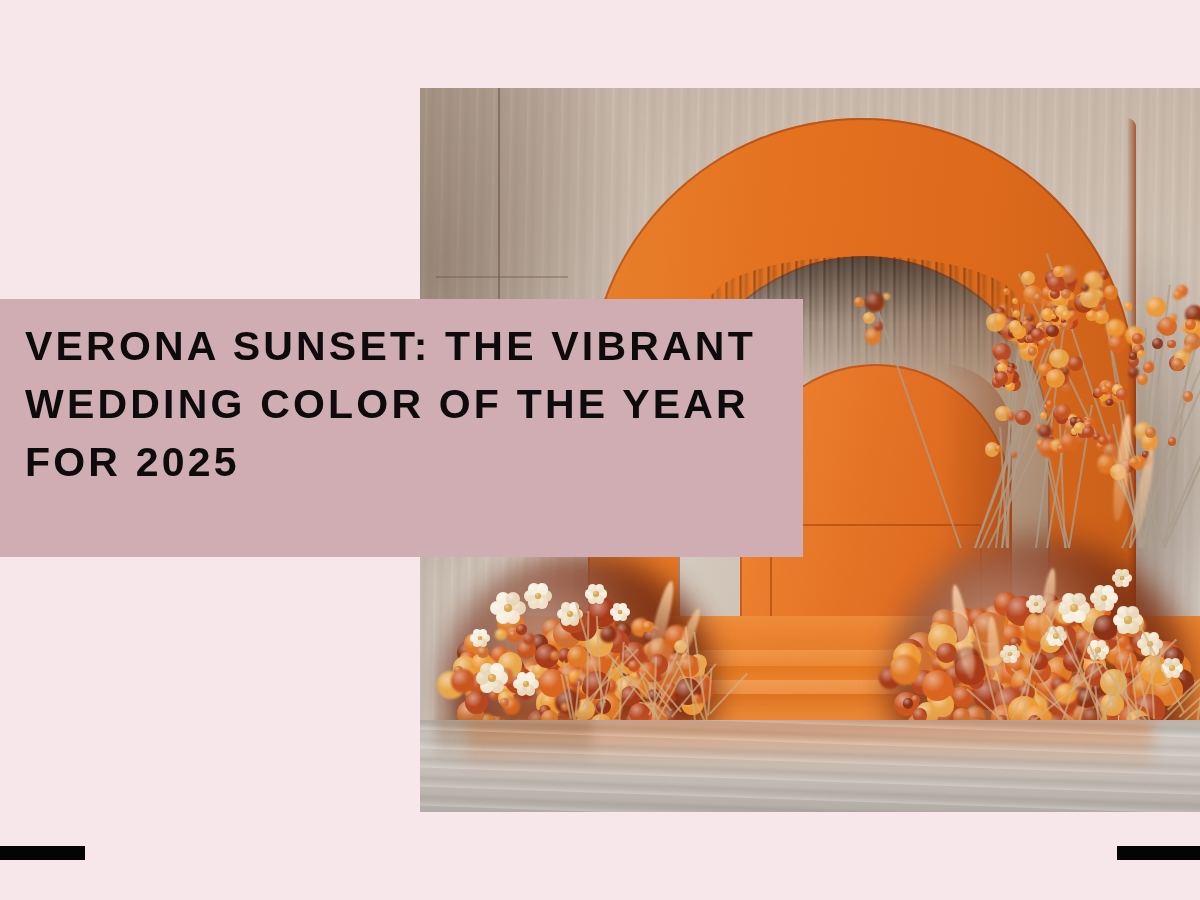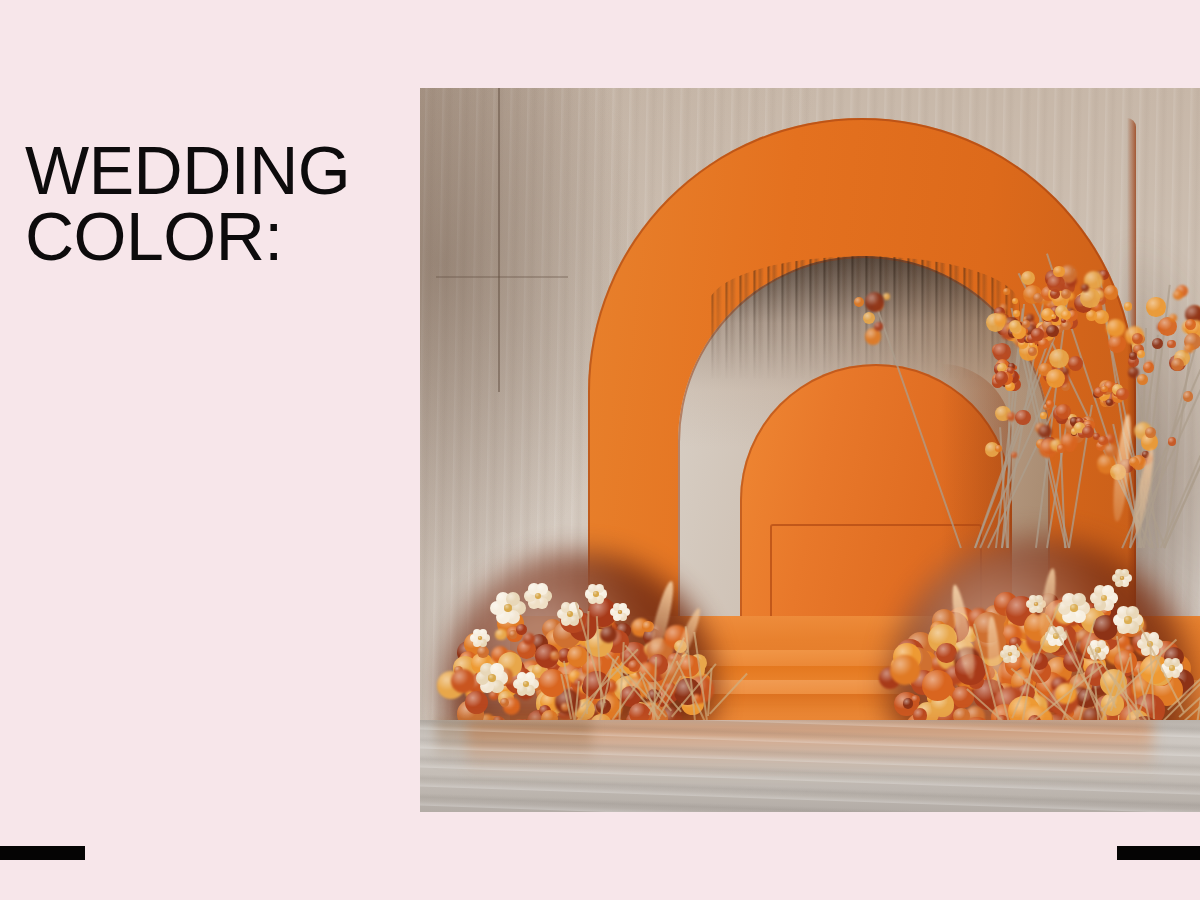--- a/index.html
+++ b/index.html
@@ -1358,19 +1358,20 @@
         <div class="plume" style="left: 228px; top: 230px; width: 11px; height: 88px; background: linear-gradient(rgba(240, 196, 152, 0.85) 0%, rgba(240, 200, 150, 0.25) 100%); transform: rotate(11deg);"></div>
       </div>
 
     <div class="floor">
       <div class="floor-reflect"></div>
       <div class="floor-reflect2"></div>
       <div class="floor-veins"></div>
     </div>
   </div>
 
-  <h2 id="eyebrow">WEDDING
-COLOR:</h2>
-
+
+  <div id="title-band">
+    <h1 id="title">Verona Sunset: The Vibrant Wedding Color of the Year for 2025</h1>
+  </div>
 
   <div class="rule" id="rule-left"></div>
   <div class="rule" id="rule-right"></div>
 </div>
 
 </body></html>

